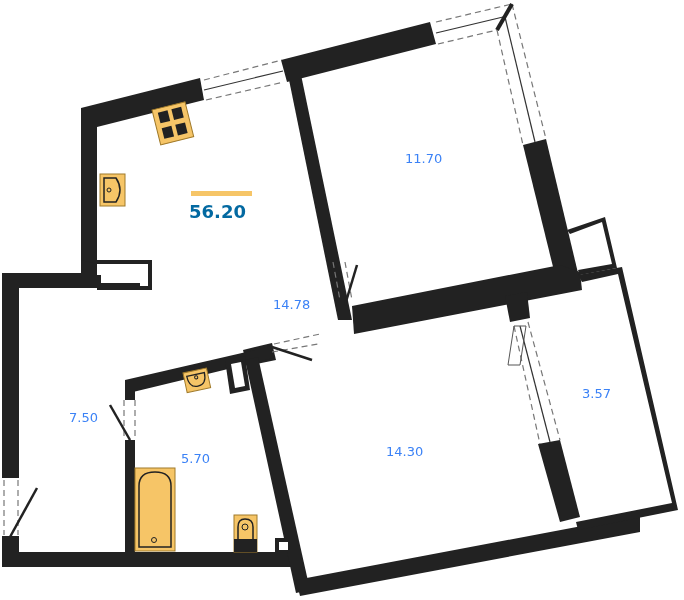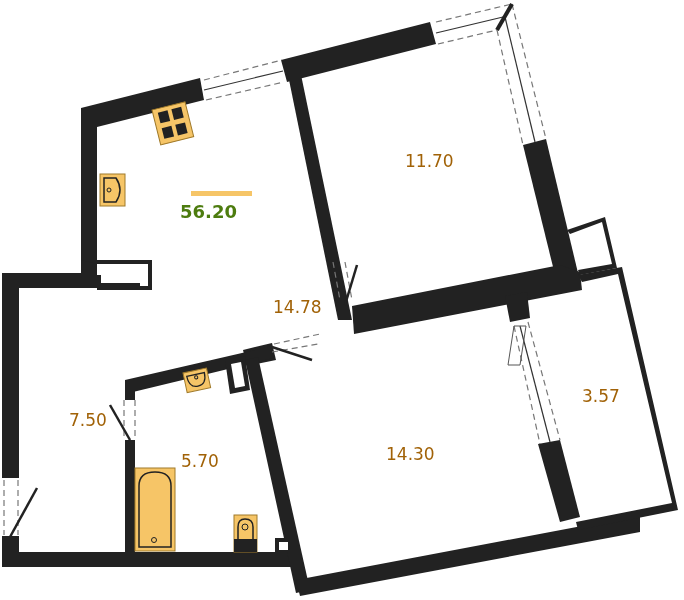--- a/index.html
+++ b/index.html
@@ -1,19 +1,19 @@
 <!DOCTYPE html>
 <html><head>
 <meta charset="utf-8">
 <style>
   html, body { margin: 0; padding: 0; background: #ffffff; }
   .canvas { position: relative; width: 684px; height: 600px; overflow: hidden; background: #ffffff; }
   svg.plan { position: absolute; left: 0; top: 0; width: 684px; height: 600px; }
-  .lbl { position: absolute; font-family: "DejaVu Sans", "Liberation Sans", sans-serif; font-size: 17px; color: #a16207; white-space: nowrap; }
-  .total { position: absolute; left: 180px; top: 201px; font-family: "DejaVu Sans", "Liberation Sans", sans-serif; font-size: 18px; font-weight: bold; color: #4d7c0f; text-align: right; }
+  .lbl { position: absolute; font-family: "DejaVu Sans", "Liberation Sans", sans-serif; font-size: 13px; color: #3b82f6; white-space: nowrap; }
+  .total { position: absolute; left: 189px; top: 201px; font-family: "DejaVu Sans", "Liberation Sans", sans-serif; font-size: 18px; font-weight: bold; color: #0369a1; text-align: right; }
   .total-bar { position: absolute; left: 191px; top: 191px; width: 61px; height: 5px; background: #f6c567; }
 </style>
 </head>
 <body>
 
 <div class="canvas">
   <svg class="plan" viewBox="0 0 684 600">
     <g fill="#222222">
 
       <polygon points="81,108 200,78 204,100 97,127"></polygon>

